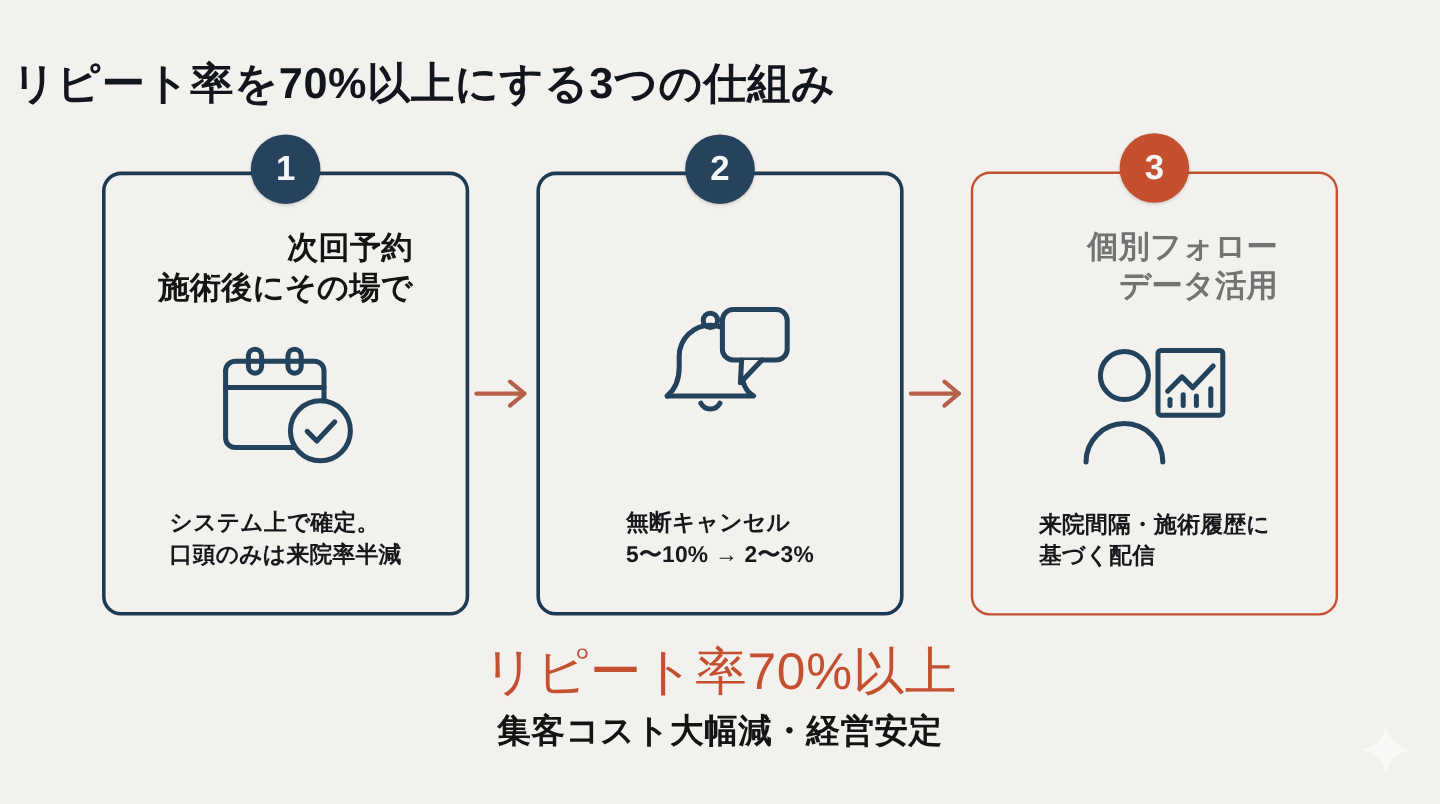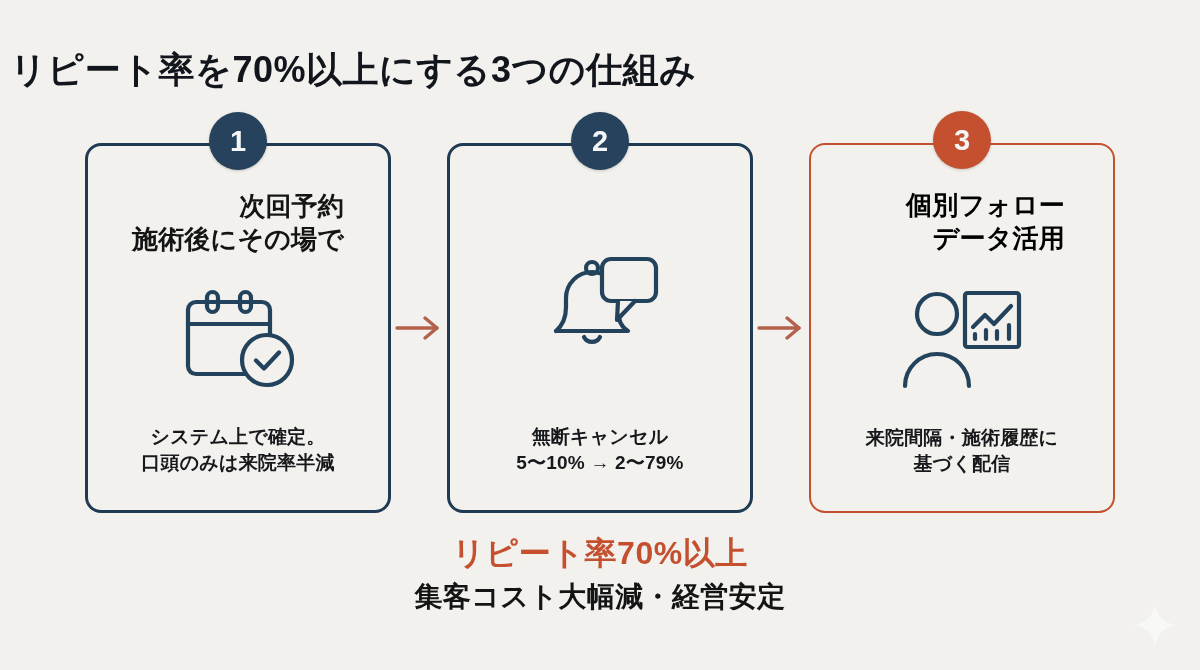--- a/index.html
+++ b/index.html
@@ -91,38 +91,37 @@
   .card-title {
     font-size: 26px;
     font-weight: 700;
     color: #141414;
     line-height: 1.26;
     text-align: right;
     white-space: pre-line;
     letter-spacing: 0.2px;
   }
   .card.accent .card-title {
-    color: #000000;
+    color: #737373;
     margin-left: 47px;
   }
 
   .icon-wrap {
     flex: 1;
     display: flex;
     align-items: center;
     justify-content: center;
     width: 100%;
   }
 
   .card-note {
     font-size: 19px;
     font-weight: 700;
     color: #16181c;
     line-height: 1.38;
-    text-align: center;
     white-space: pre-line;
     padding-bottom: 34px;
     letter-spacing: 0.2px;
   }
 
   
   .arrow {
     width: 56px;
     height: 370px;
     display: flex;
@@ -133,22 +132,22 @@
 
   
   .footer {
     position: absolute;
     top: 536px;
     left: 0;
     width: 1200px;
     text-align: center;
   }
   .footer-main {
-    font-size: 32px;
-    font-weight: 700;
+    font-size: 43px;
+    font-weight: 400;
     color: #c4502f;
     line-height: 1.12;
     letter-spacing: 0.5px;
   }
   .footer-sub {
     margin-top: 6px;
     font-size: 28px;
     font-weight: 700;
     color: #141414;
     letter-spacing: 0.4px;
@@ -210,21 +209,21 @@
             <path d="M78 55v-1"></path>
             <path d="M78 56c0 10 3 18 10 22H16"></path>
             <path d="M44 84a9 9 0 0 0 16 0"></path>
             <circle cx="52" cy="15" r="6"></circle>
             <rect x="62" y="6" width="54" height="42" rx="9" fill="#f2f1ee"></rect>
             <path d="M78 48l-1 19 18-19" fill="#f2f1ee" stroke="#23425c"></path>
           </svg>
         </span>
       </div>
       <div class="card-note">無断キャンセル
-5〜10% → 2〜79%</div>
+5〜10% → 2〜3%</div>
     </div>
 
     <div class="arrow">
       <svg width="48" height="26" viewBox="0 0 48 26" fill="none" stroke="#b4604a" stroke-width="3.4" stroke-linecap="round" stroke-linejoin="round">
         <path d="M2 13h40"></path>
         <path d="M30 3l12 10-12 10"></path>
       </svg>
     </div>
 
     <div class="card accent">

